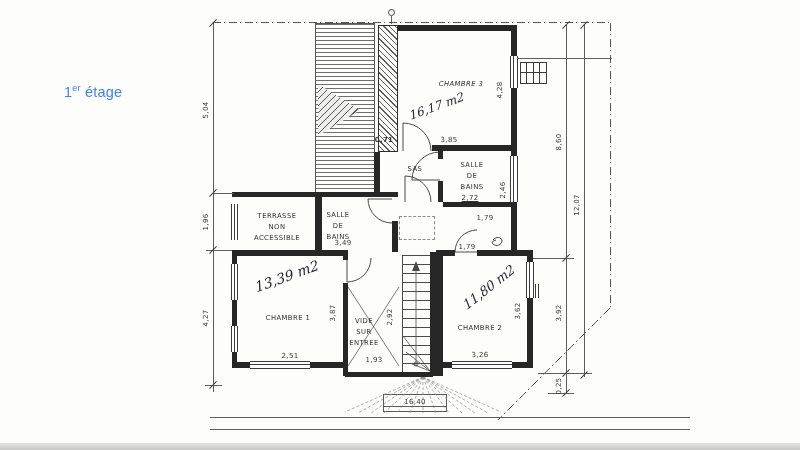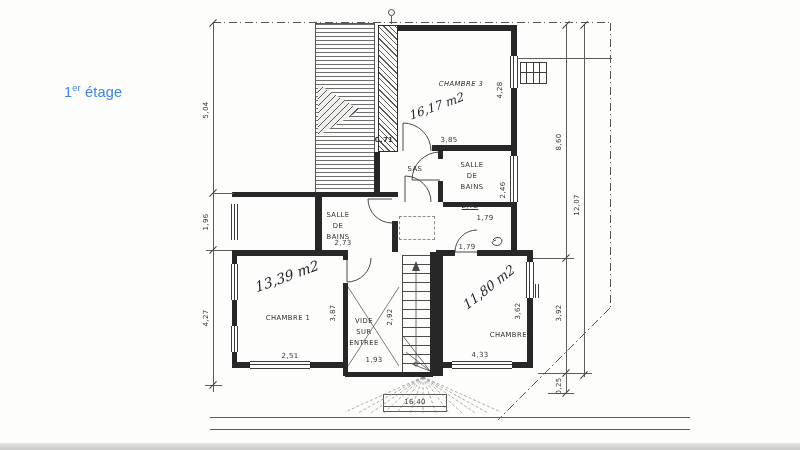--- a/index.html
+++ b/index.html
@@ -161,48 +161,51 @@
     <div class="tick" style="left: 566px; top: 258px;"></div>
     <div class="tick" style="left: 566px; top: 373px;"></div>
     <div class="tick" style="left: 566px; top: 393px;"></div>
     <div class="tick" style="left: 584px; top: 25px;"></div>
     <div class="tick" style="left: 584px; top: 375px;"></div>
     <span class="room-label" style="left: 461px; top: 84px; font-style: italic;">CHAMBRE 3</span>
     <span class="room-label" style="left: 415px; top: 169px;">SAS</span>
     <span class="room-label" style="left: 472px; top: 176px;">SALLE
 DE
 BAINS</span>
+    <span class="room-label" style="left: 277px; top: 227px;">TERRASSE
+NON
+ACCESSIBLE</span>
     <span class="room-label" style="left: 338px; top: 226px;">SALLE
 DE
 BAINS</span>
     <span class="room-label" style="left: 288px; top: 318px;">CHAMBRE 1</span>
     <span class="room-label" style="left: 364px; top: 332px;">VIDE
 SUR
 ENTREE</span>
-    <span class="room-label" style="left: 480px; top: 335px; margin-left: 32px;">CHAMBRE 2</span>
+    <span class="room-label" style="left: 480px; top: 328px;">CHAMBRE 2</span>
     <span class="dim-label v" style="left: 206px; top: 110px;">5,04</span>
     <span class="dim-label v" style="left: 206px; top: 222px;">1,96</span>
     <span class="dim-label v" style="left: 206px; top: 318px;">4,27</span>
     <span class="dim-label v" style="left: 559px; top: 142px;">8,60</span>
     <span class="dim-label v" style="left: 577px; top: 205px;">12,07</span>
     <span class="dim-label v" style="left: 559px; top: 313px;">3,92</span>
     <span class="dim-label v" style="left: 559px; top: 386px;">0,25</span>
     <span class="dim-label v" style="left: 500px; top: 90px;">4,28</span>
     <span class="dim-label v" style="left: 503px; top: 190px;">2,46</span>
     <span class="dim-label v" style="left: 333px; top: 313px;">3,87</span>
     <span class="dim-label v" style="left: 390px; top: 317px;">2,92</span>
     <span class="dim-label v" style="left: 518px; top: 311px;">3,62</span>
     <span class="dim-label" style="left: 449px; top: 140px;">3,85</span>
     <span class="dim-label" style="left: 384px; top: 140px; font-weight: bold;">0,71</span>
-    <span class="dim-label" style="left: 470px; top: 206px; text-decoration: underline;">2,72</span>
+    <span class="dim-label" style="left: 470px; top: 198px; text-decoration: underline;">2,72</span>
     <span class="dim-label" style="left: 485px; top: 218px;">1,79</span>
     <span class="dim-label" style="left: 467px; top: 247px;">1,79</span>
-    <span class="dim-label" style="left: 343px; top: 243px;">2,73</span>
+    <span class="dim-label" style="left: 343px; top: 243px;">3,49</span>
     <span class="dim-label" style="left: 374px; top: 360px;">1,93</span>
     <span class="dim-label" style="left: 290px; top: 356px;">2,51</span>
-    <span class="dim-label" style="left: 480px; top: 355px;">4,33</span>
+    <span class="dim-label" style="left: 480px; top: 355px;">3,26</span>
     <span class="dim-label" style="left: 415px; top: 402px;">16,40</span>
     <span class="area-note" style="left: 437px; top: 106px; font-size: 12px; transform: translate(-50%, -50%) rotate(-20deg) skewX(-6deg);">16,17 m2</span>
     <span class="area-note" style="left: 287px; top: 276px; font-size: 14px; transform: translate(-50%, -50%) rotate(-20deg) skewX(-6deg);">13,39 m2</span>
     <span class="area-note" style="left: 489px; top: 287px; font-size: 13px; transform: translate(-50%, -50%) rotate(-38deg) skewX(-6deg);">11,80 m2</span>
   </div>
 
 <div class="scan-strip"></div>
 
 </body></html>

